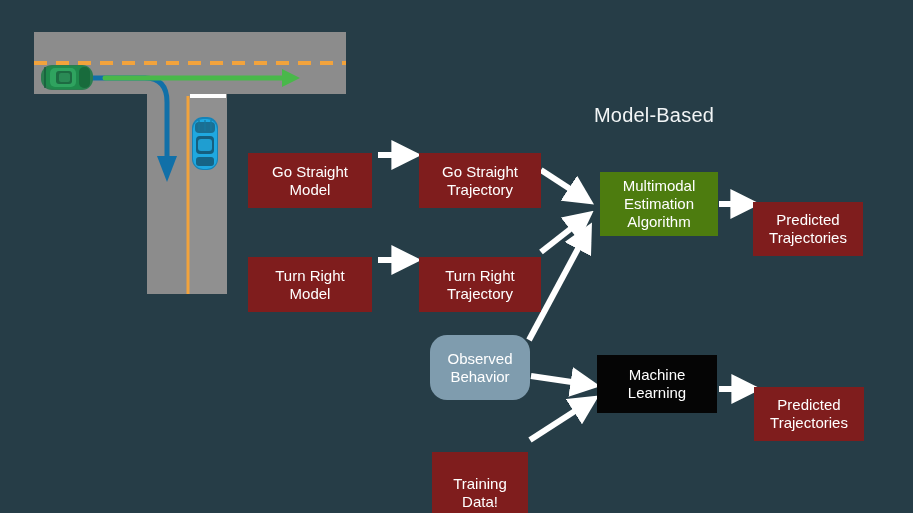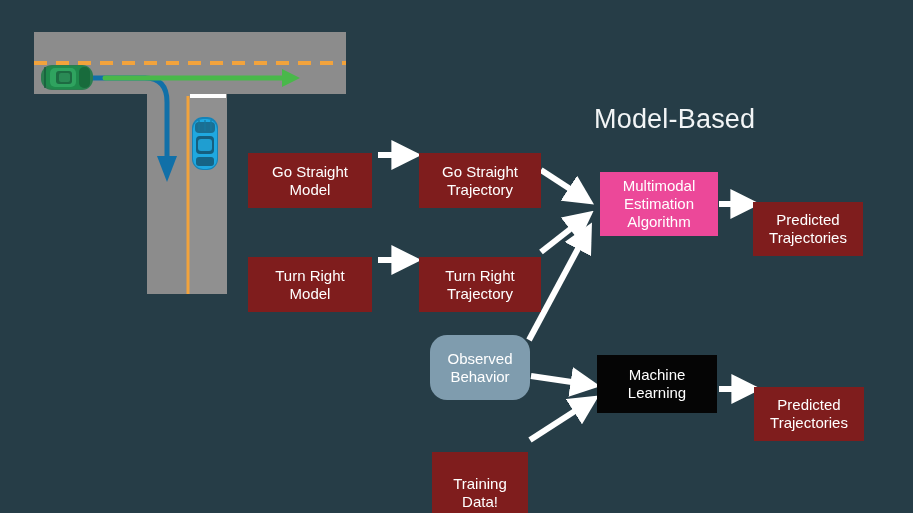--- a/index.html
+++ b/index.html
@@ -30,28 +30,28 @@
     display: flex;
     align-items: center;
     justify-content: center;
     text-align: center;
     color: #ffffff;
     line-height: 1.18;
     white-space: pre-line;
     box-sizing: border-box;
   }
   .box-cyan   { background: #7f1d1d; font-size: 15px; margin-top: 25px; }
-  .box-teal   { background: #ec4899; font-size: 15px; }
+  .box-teal   { background: #4d7c0f; font-size: 15px; }
   .box-black  { background: #050505; font-size: 15px; }
   .box-steel  { background: #7f9cae; font-size: 15px; border-radius: 17px; }
 
   .section-title {
     position: absolute;
     color: #f2f5f6;
-    font-size: 27px;
+    font-size: 20px;
     letter-spacing: 0.2px;
     white-space: nowrap;
   }
 </style>
 </head>
 <body>
 
 <div id="stage">
 
   <svg class="scene-svg" viewBox="0 0 913 513">

